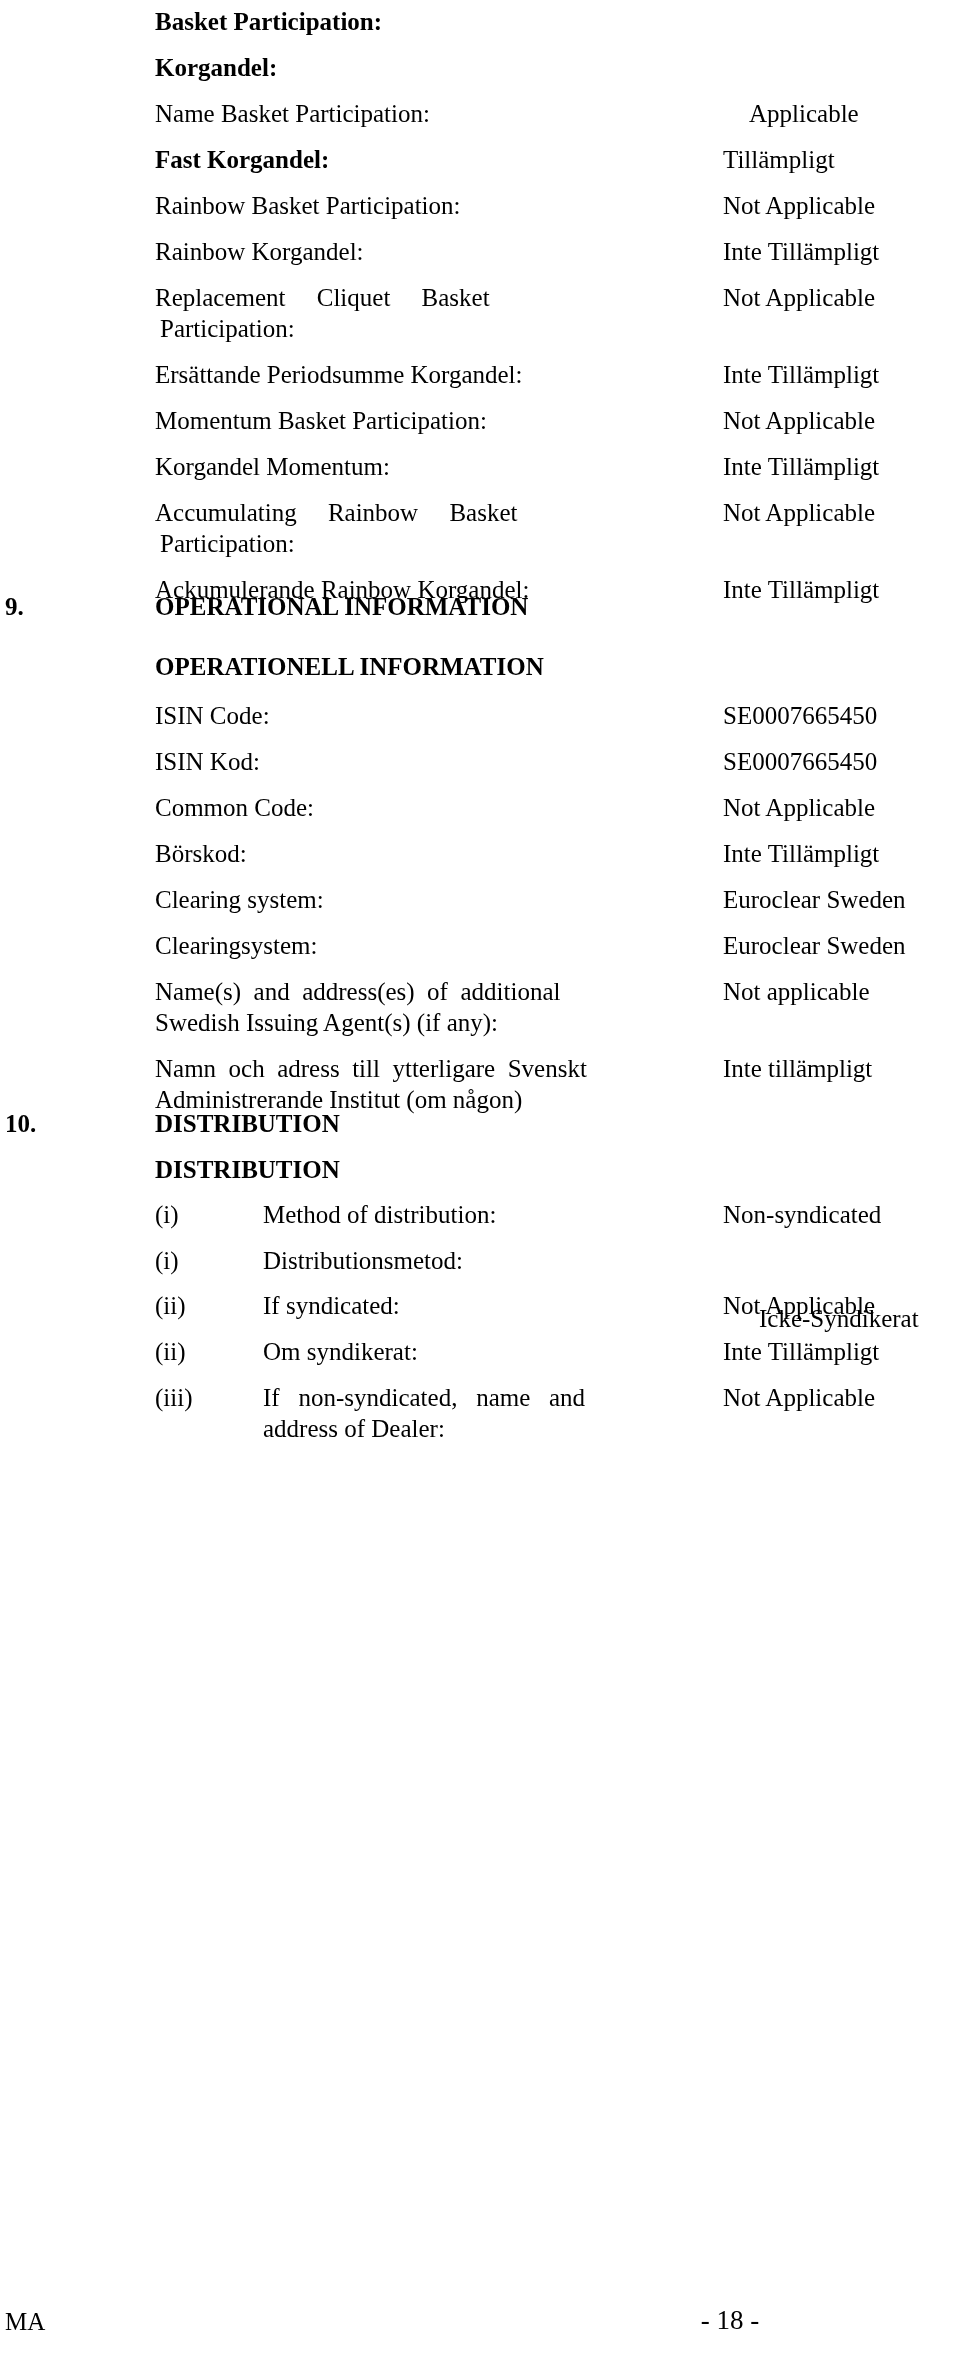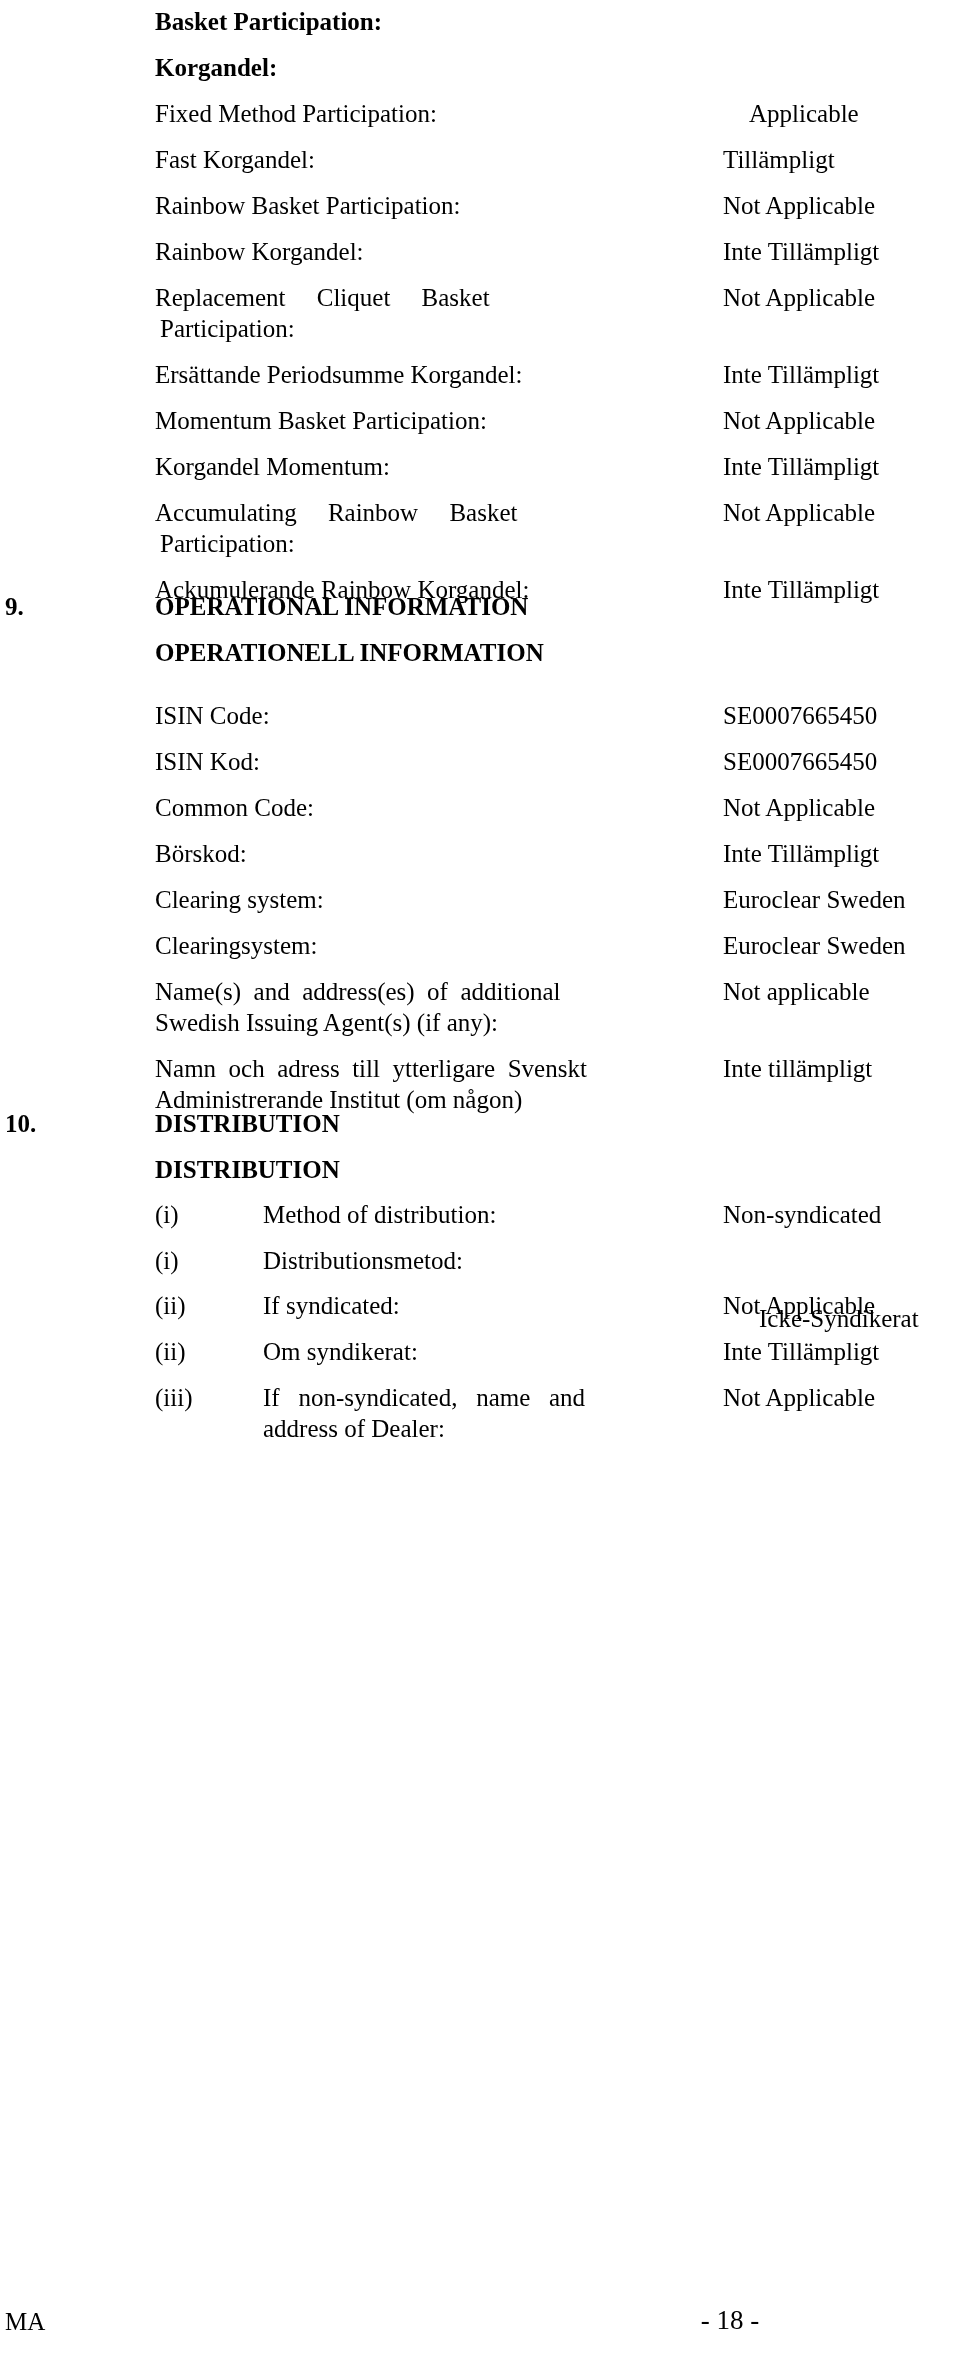--- a/index.html
+++ b/index.html
@@ -59,24 +59,24 @@
   }
 </style>
 </head>
 <body>
 
 <div class="page">
 
   <div class="line lbl bold" style="top:6px;">Basket Participation:</div>
   <div class="line lbl bold" style="top:52px;">Korgandel:</div>
 
-  <div class="line lbl" style="top:98px;">Fixed Method Participation:</div>
+  <div class="line lbl" style="top:98px;">Name Basket Participation:</div>
   <div class="line val" style="top:98px;margin-left:26px;">Applicable</div>
 
-  <div class="line lbl" style="top:144px;">Fast Korgandel:</div>
+  <div class="line lbl" style="top:144px;font-weight:bold;">Fast Korgandel:</div>
   <div class="line val" style="top:144px;">Tillämpligt</div>
 
   <div class="line lbl" style="top:190px;">Rainbow Basket Participation:</div>
   <div class="line val" style="top:190px;">Not Applicable</div>
 
   <div class="line lbl" style="top:236px;">Rainbow Korgandel:</div>
   <div class="line val" style="top:236px;">Inte Tillämpligt</div>
 
   <div class="wrapblock" style="top:282px;left:155px;width:546px;white-space:pre;">Replacement     Cliquet     Basket</div>
   <div class="wrapblock" style="top:313px;left:160px;width:546px;">Participation:</div>
@@ -93,21 +93,21 @@
 
   <div class="wrapblock" style="top:497px;left:155px;width:546px;white-space:pre;">Accumulating     Rainbow     Basket</div>
   <div class="wrapblock" style="top:528px;left:160px;width:546px;">Participation:</div>
   <div class="line val" style="top:497px;">Not Applicable</div>
 
   <div class="line lbl" style="top:574px;">Ackumulerande Rainbow Korgandel:</div>
   <div class="line val" style="top:574px;">Inte Tillämpligt</div>
 
   <div class="footer-left bold" style="top:591px;font-size:25px;">9.</div>
   <div class="line lbl bold" style="top:591px;">OPERATIONAL INFORMATION</div>
-  <div class="line lbl bold" style="top:637px;">OPERATIONELL INFORMATION</div>
+  <div class="line lbl bold" style="top:651px;">OPERATIONELL INFORMATION</div>
 
   <div class="line lbl" style="top:700px;">ISIN Code:</div>
   <div class="line val" style="top:700px;">SE0007665450</div>
 
   <div class="line lbl" style="top:746px;">ISIN Kod:</div>
   <div class="line val" style="top:746px;">SE0007665450</div>
 
   <div class="line lbl" style="top:792px;">Common Code:</div>
   <div class="line val" style="top:792px;">Not Applicable</div>
 

